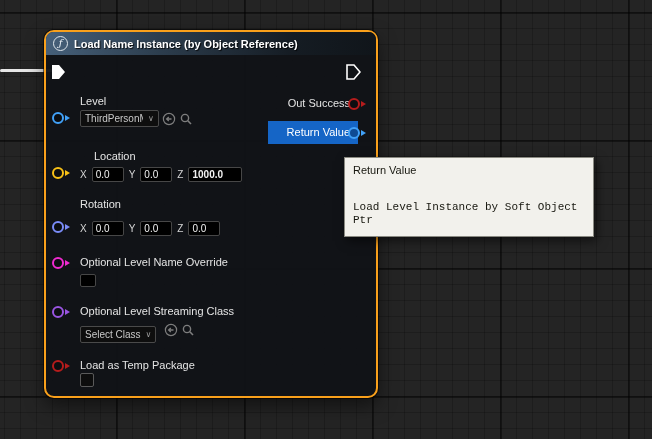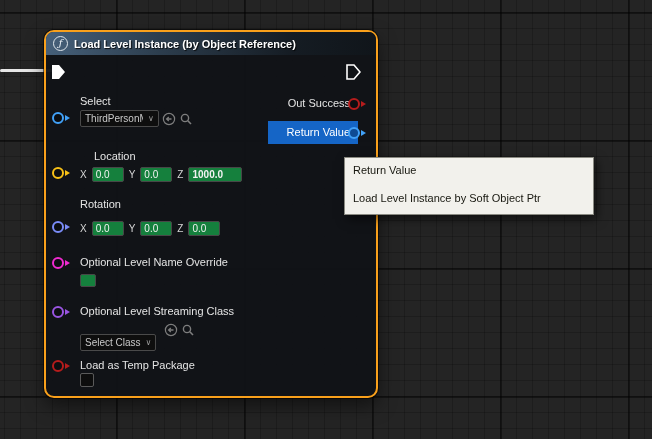--- a/index.html
+++ b/index.html
@@ -50,56 +50,56 @@
   .dd{
     position:absolute;height:15px;background:#0e0e0e;border:1px solid #4a4a4a;border-radius:2px;
     display:flex;align-items:center;gap:5px;padding:0 4px;font-size:10px;color:#c9c9c9;
   }
   .dd .dd-text{max-width:58px;overflow:hidden;white-space:nowrap;}
   .dd .chev{font-size:8px;color:#9b9b9b;flex:0 0 auto;}
   .mini-icon{position:absolute;width:14px;height:14px;color:#7e7e7e;}
   .vrow{position:absolute;display:flex;align-items:center;height:16px;gap:5px;}
   .axis{font-size:10px;color:#d6d6d6;}
   .vbox{
-    height:13px;line-height:13px;background:#15803d;border:1px solid #474747;border-radius:2px;
+    height:13px;line-height:13px;background:#000000;border:1px solid #474747;border-radius:2px;
     font-size:10px;color:#f2f2f2;padding:0 3px;white-space:nowrap;
   }
   .w30{width:24px;} .w52{width:46px;font-weight:bold;}
   .tbox{position:absolute;width:8px;height:11px;}
   .checkbox{position:absolute;left:34px;top:341px;width:12px;height:12px;background:#0d0d0d;border:1px solid #5a5a5a;border-radius:2px;}
   .tooltip{
     position:absolute;left:344px;top:157px;width:250px;box-sizing:border-box;
     background:#f2f1ec;border:1px solid #8a8a82;box-shadow:3px 4px 10px rgba(0,0,0,0.55);
     padding:6px 8px 9px;z-index:20;font-size:11px;color:#17170f;line-height:13px;
   }
-  .tt-desc{margin-top:15px;}
+  .tt-desc{margin-top:24px;font-family:Liberation Mono, monospace;}
 </style>
 </head>
 <body>
 
 <div class="stage">
 
   <div class="wire"></div>
 
   <div class="node">
 
     <div class="header">
       <span class="fn-icon">ƒ</span>
-      <span class="title">Load Level Instance (by Object Reference)</span>
+      <span class="title">Load Name Instance (by Object Reference)</span>
     </div>
 
     <svg class="exec" style="left:5px;top:32px" width="15" height="16" viewBox="0 0 15 16">
       <path d="M1 1 H8 L14 8 L8 15 H1 Z" fill="currentColor"></path>
     </svg>
     <svg class="exec" style="left:300px;top:32px" width="15" height="16" viewBox="0 0 15 16">
       <path d="M1 1 H8 L14 8 L8 15 H1 Z" fill="none" stroke="currentColor" stroke-width="1.6"></path>
     </svg>
 
     <span class="pin c-object" style="left:6px;top:80px"></span>
-    <span class="plabel" style="left:34px;top:63px">Select</span>
+    <span class="plabel" style="left:34px;top:63px">Level</span>
     <div class="dd" style="left:34px;top:78px">
       <span class="dd-text">ThirdPersonMa</span>
       <span class="chev">∨</span>
     </div>
     <span class="mini-icon" style="left:116px;top:80px">
       <svg width="14" height="14" viewBox="0 0 14 14">
         <circle cx="7" cy="7" r="5.6" fill="none" stroke="currentColor" stroke-width="1.2"></circle>
         <path d="M9.5 7 H5 M6.8 5 L4.6 7 L6.8 9" stroke="currentColor" stroke-width="1.3" fill="none"></path>
       </svg>
     </span>
@@ -138,21 +138,21 @@
       <span class="axis">Z</span>
       <span class="vbox w30">0.0</span>
     </div>
 
     <span class="plabel" style="left:34px;top:224px">Optional Level Name Override</span>
     <span class="pin c-string" style="left:6px;top:225px"></span>
     <span class="vbox tbox" style="left:34px;top:242px"></span>
 
     <span class="plabel" style="left:34px;top:273px">Optional Level Streaming Class</span>
     <span class="pin c-class" style="left:6px;top:274px"></span>
-    <div class="dd" style="left:34px;top:302px">
+    <div class="dd" style="left:34px;top:294px">
       <span class="dd-text">Select Class</span>
       <span class="chev">∨</span>
     </div>
     <span class="mini-icon" style="left:118px;top:291px">
       <svg width="14" height="14" viewBox="0 0 14 14">
         <circle cx="7" cy="7" r="5.6" fill="none" stroke="currentColor" stroke-width="1.2"></circle>
         <path d="M9.5 7 H5 M6.8 5 L4.6 7 L6.8 9" stroke="currentColor" stroke-width="1.3" fill="none"></path>
       </svg>
     </span>
     <span class="mini-icon" style="left:135px;top:291px">

